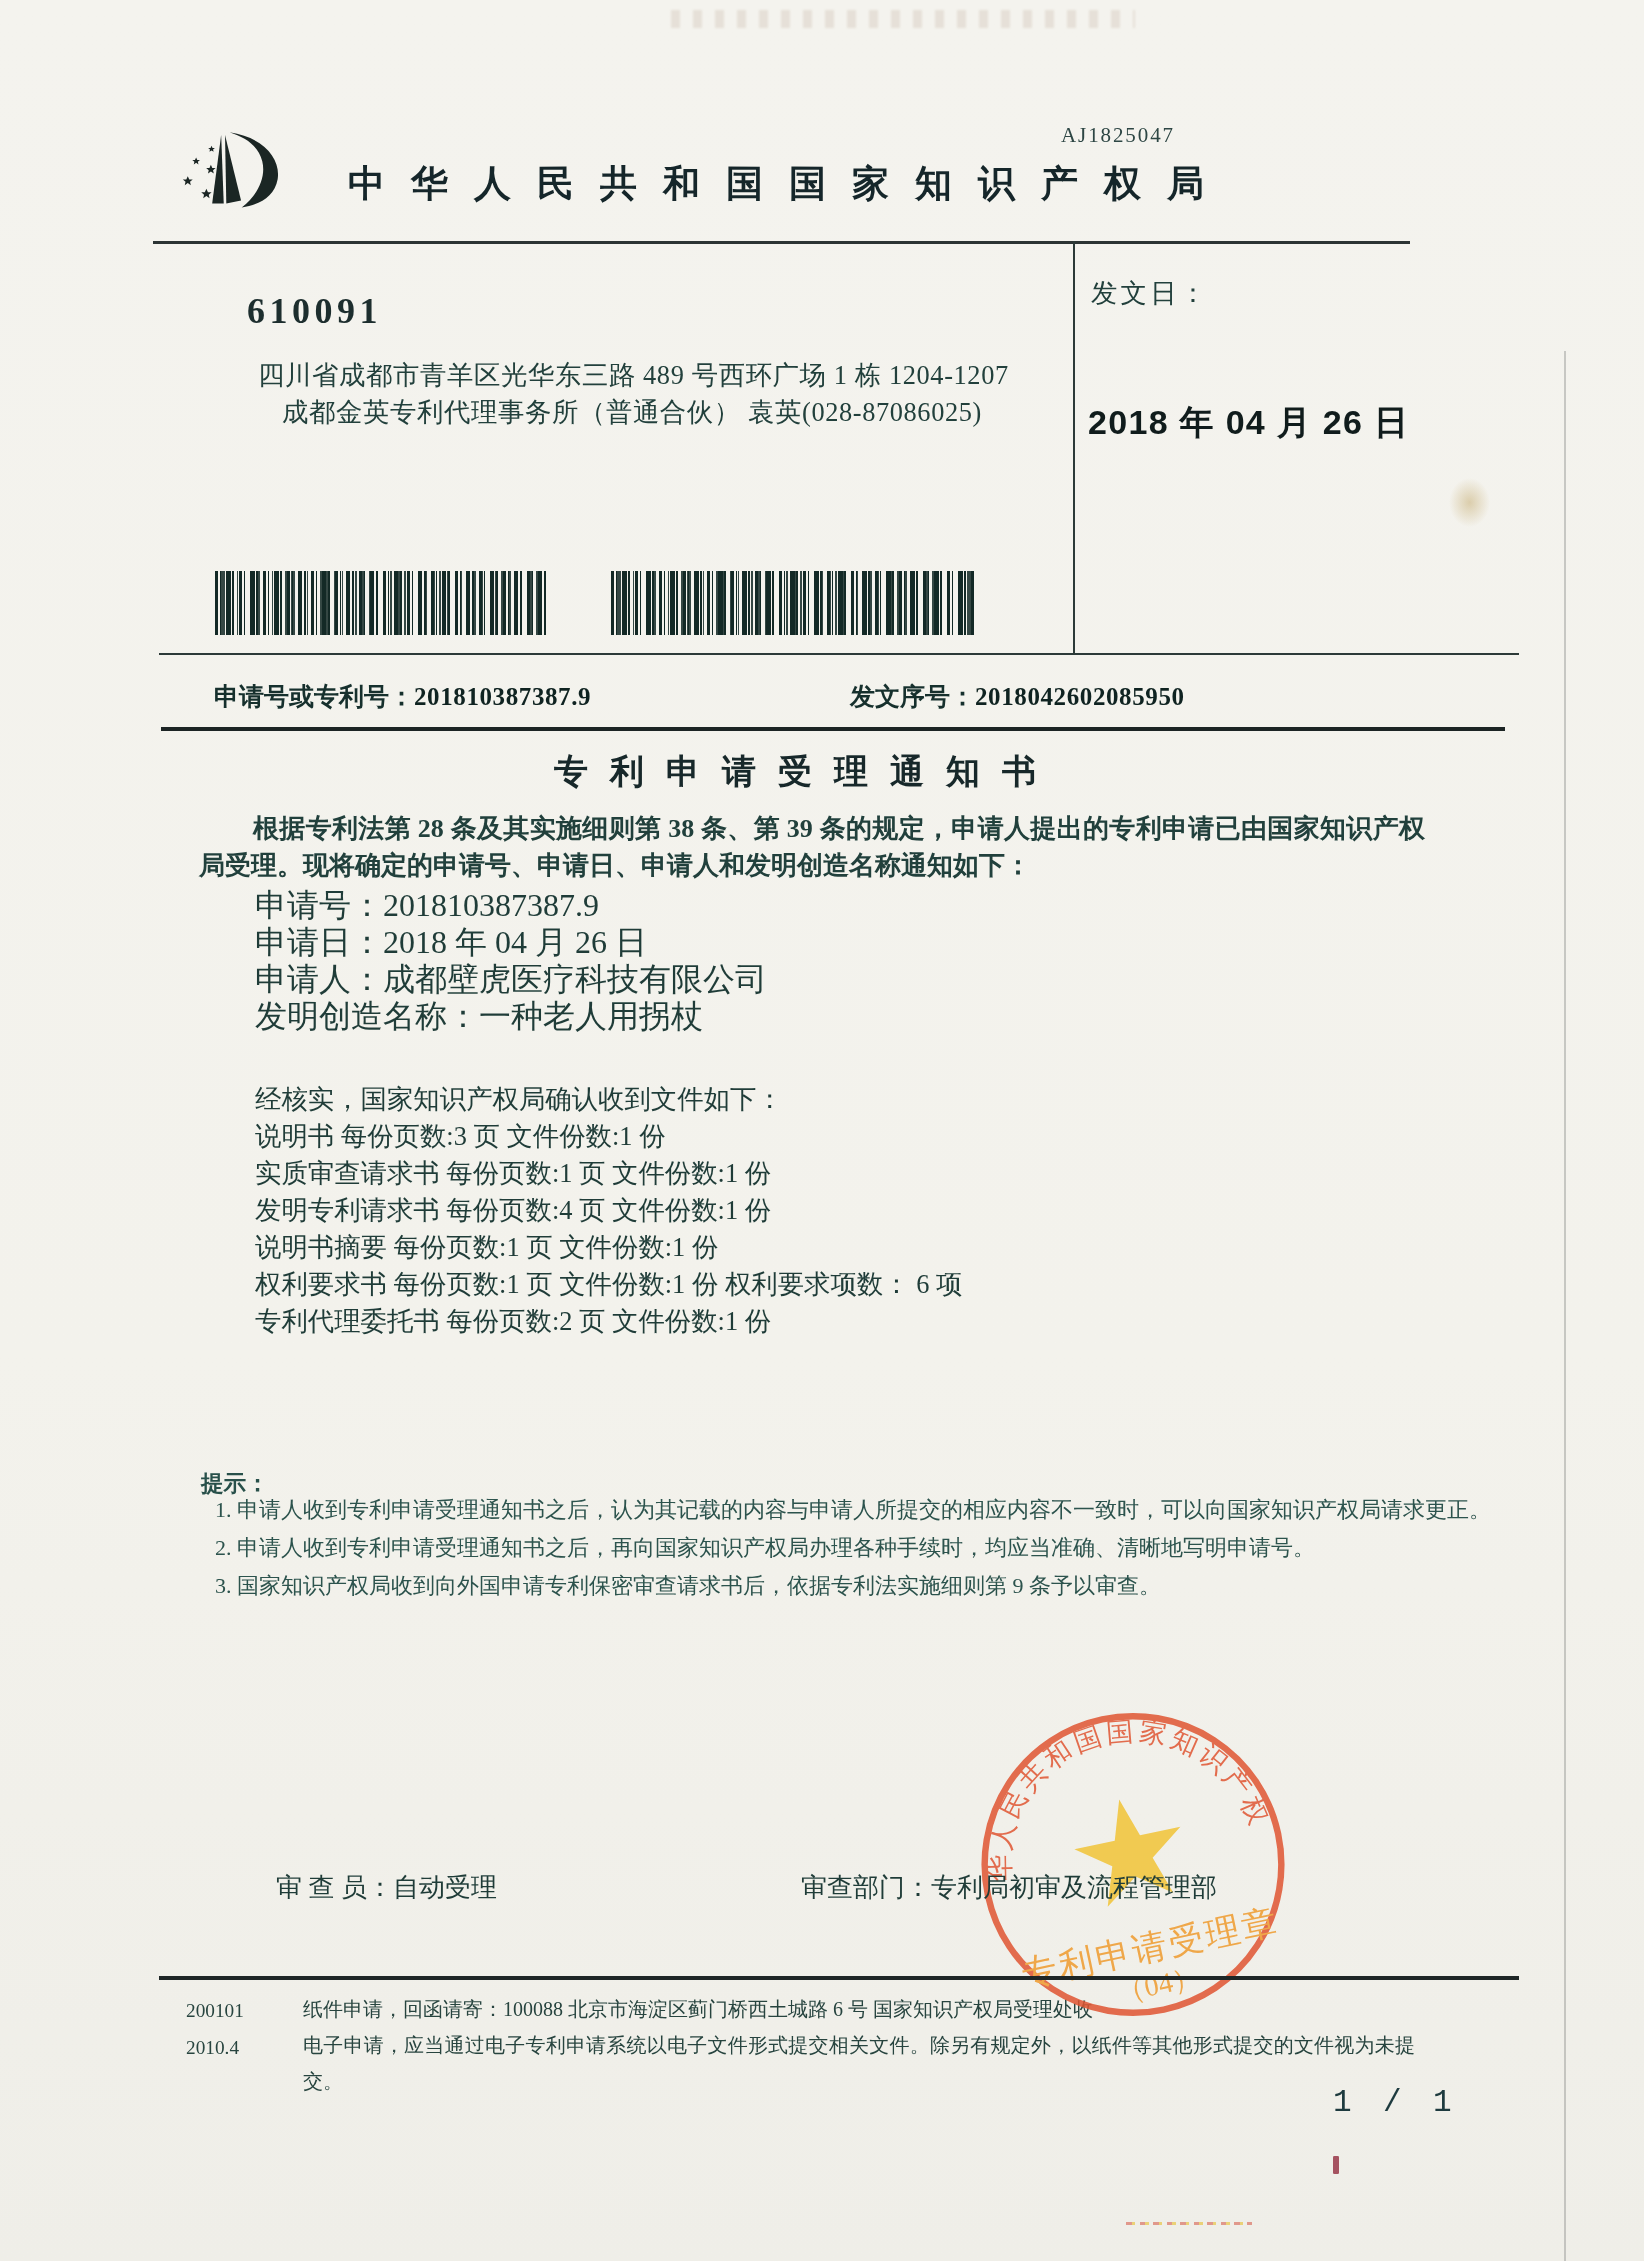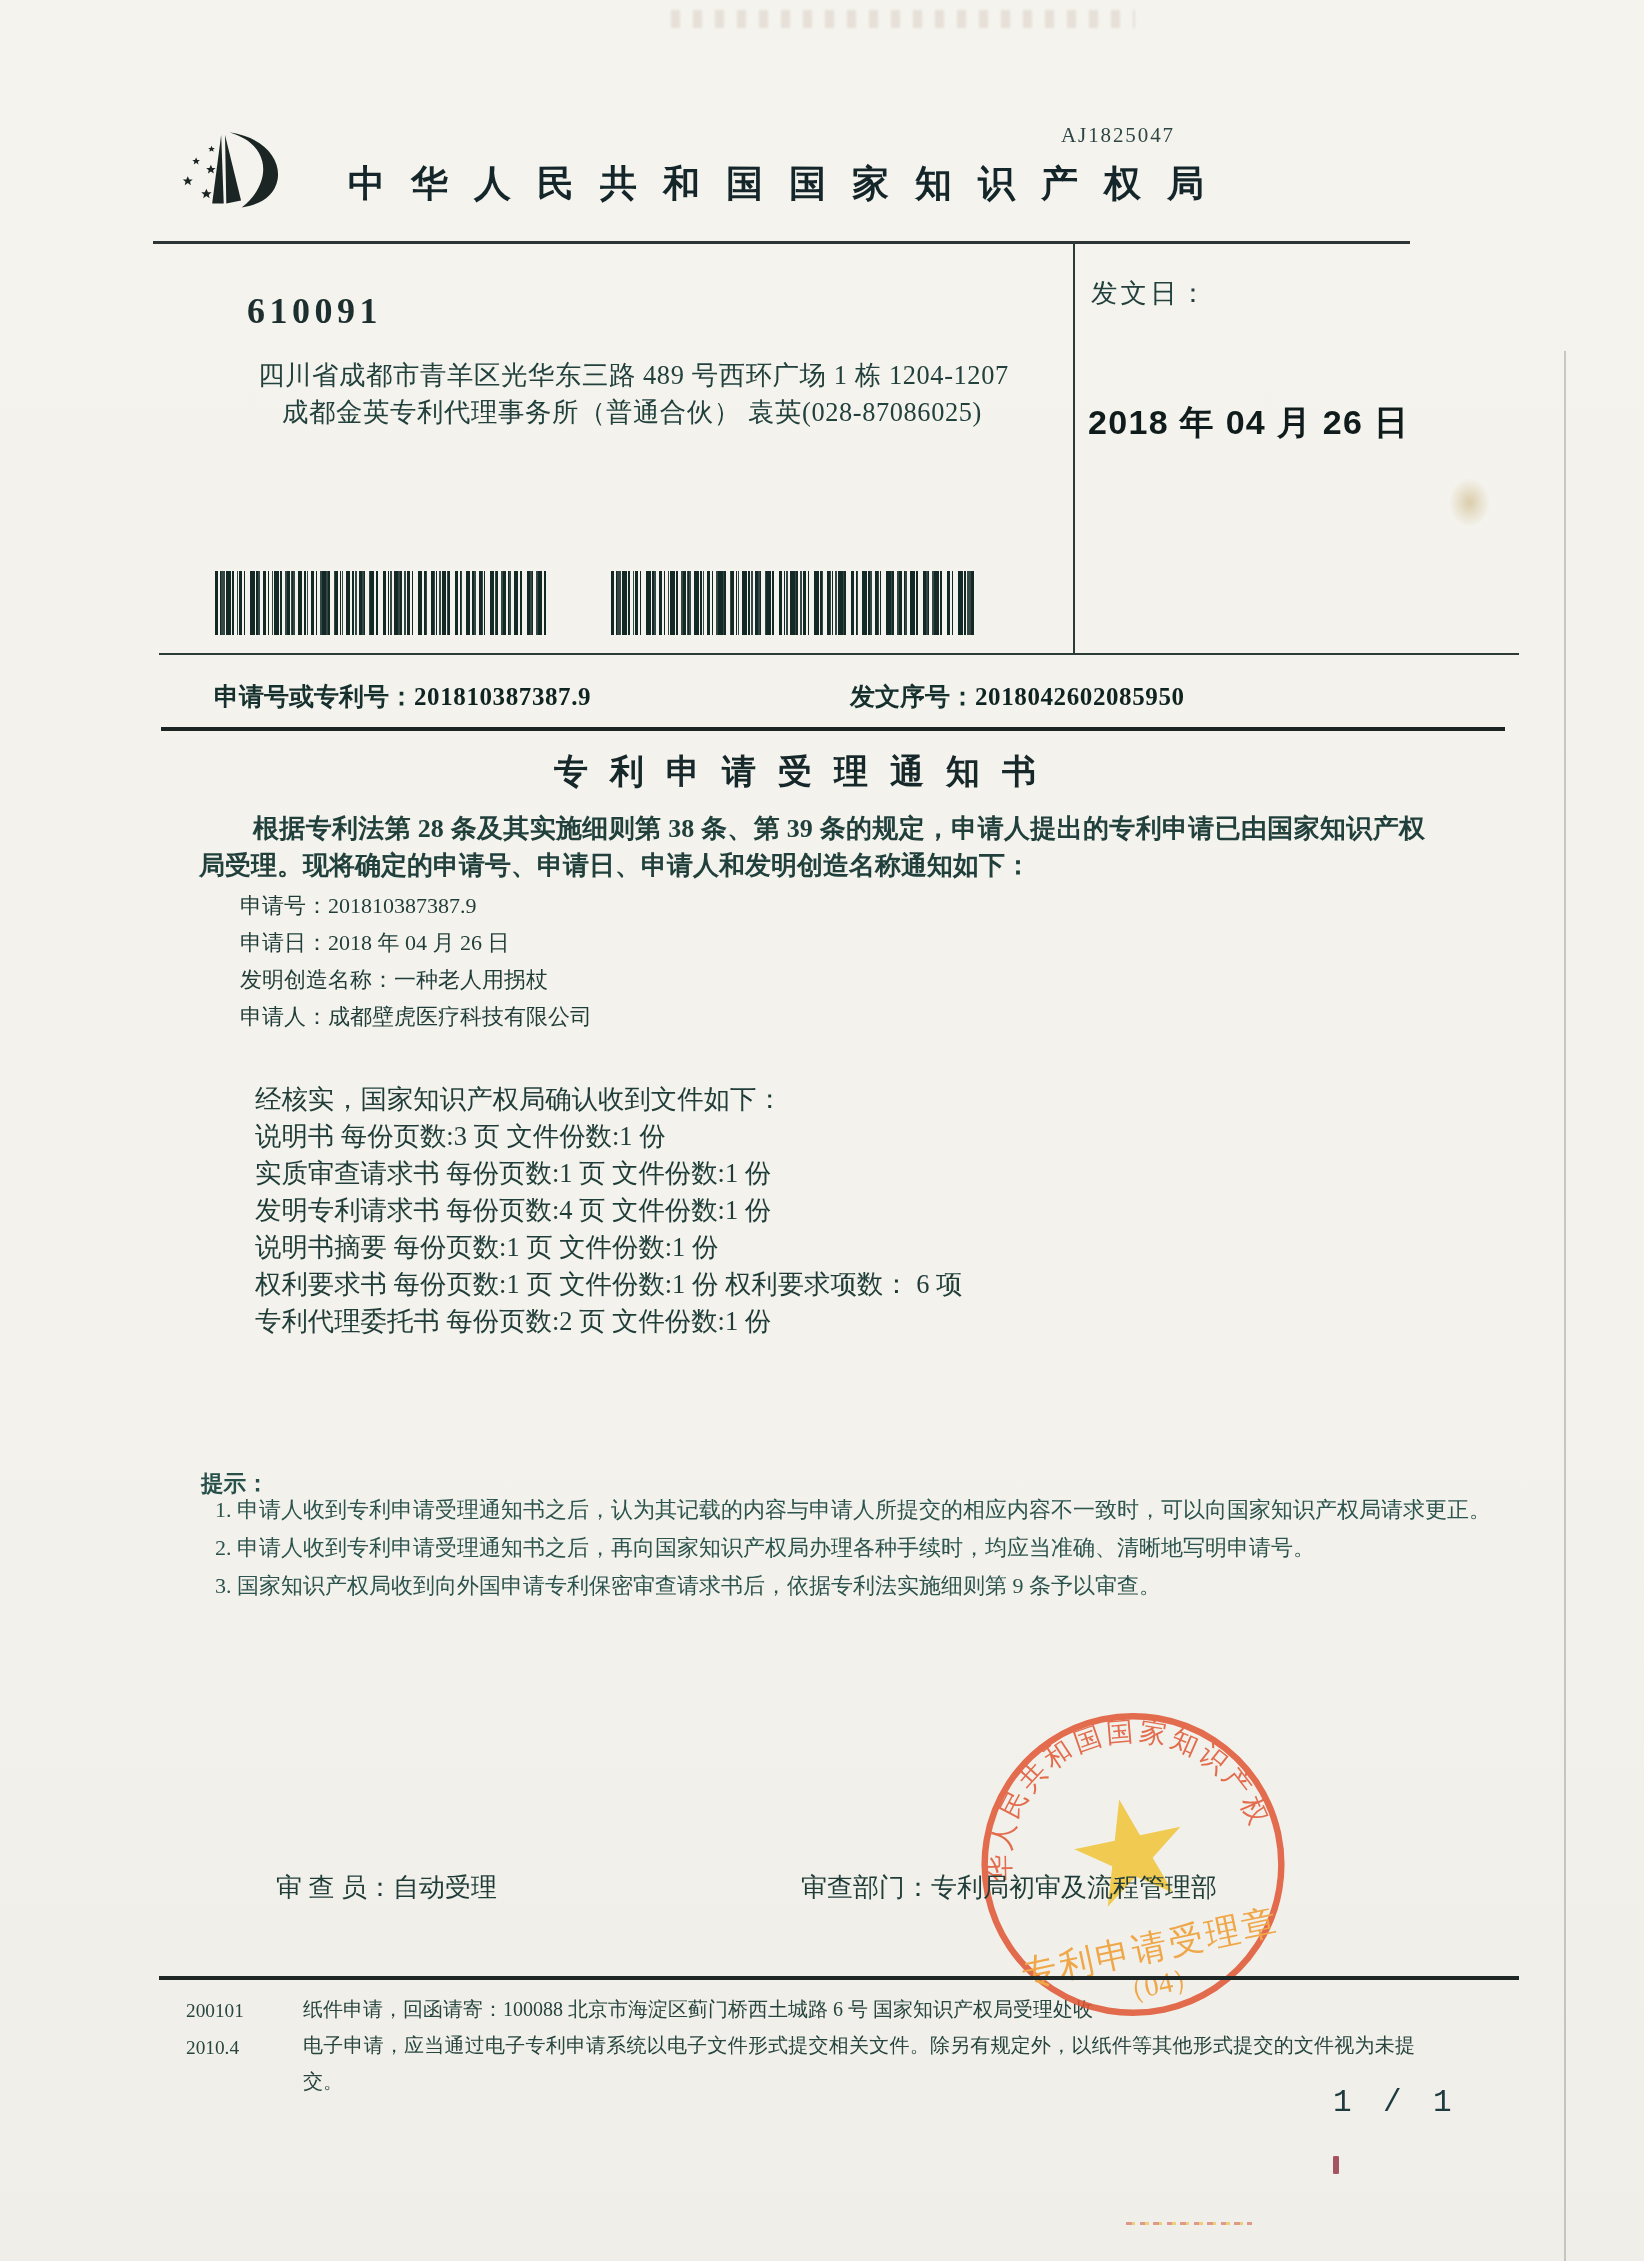--- a/index.html
+++ b/index.html
@@ -48,21 +48,21 @@
   .meta .val{color:#0f2321;letter-spacing:0.6px;}
   .meta-appno{left:214px;}
   .meta-serial{left:850px;}
   .thick-rule{left:161px;top:727px;width:1344px;height:3.9px;background:#1c2424;}
 
   .doc-title{left:161px;top:749px;width:1290px;text-align:center;font-size:34px;font-weight:bold;
     letter-spacing:22px;color:#17282a;}
 
   .intro{left:199px;top:810px;width:1226px;font-size:26px;line-height:37px;text-indent:54px;
     text-align:justify;color:#21403c;font-weight:bold;}
-  .fields{left:240px;top:887px;font-size:22px;line-height:37px;color:#1f3c38;}
+  .fields{left:255px;top:887px;font-size:32px;line-height:37px;color:#1f3c38;}
   .received{left:255px;top:1081px;font-size:26.4px;line-height:37px;color:#1f3c38;}
   .received div{white-space:nowrap;}
 
   .notes-label{left:201px;top:1468px;font-size:22.6px;font-weight:bold;color:#28504a;}
   .notes{left:169px;top:1491px;width:1330px;font-size:22px;line-height:38px;color:#2c534d;text-align:justify;}
   .notes p{margin:0;text-indent:46px;}
 
   .signoff{top:1870px;font-size:26px;color:#1f3c38;z-index:5;}
   .signoff-examiner{left:276px;}
   .signoff-dept{left:801px;}
@@ -128,22 +128,22 @@
     <span>发文序号：</span><span class="val">2018042602085950</span>
   </div>
   <div class="abs thick-rule"></div>
 
   <div class="abs doc-title nowrap">专利申请受理通知书</div>
   <div class="abs intro">根据专利法第 28 条及其实施细则第 38 条、第 39 条的规定，申请人提出的专利申请已由国家知识产权局受理。现将确定的申请号、申请日、申请人和发明创造名称通知如下：</div>
 
   <div class="abs fields">
     <div class="nowrap"><span>申请号：</span><span>201810387387.9</span></div>
     <div class="nowrap"><span>申请日：</span><span>2018 年 04 月 26 日</span></div>
+    <div class="nowrap"><span>申请人：</span><span>成都壁虎医疗科技有限公司</span></div>
     <div class="nowrap"><span>发明创造名称：</span><span>一种老人用拐杖</span></div>
-    <div class="nowrap"><span>申请人：</span><span>成都壁虎医疗科技有限公司</span></div>
   </div>
 
   <div class="abs received">
     <div>经核实，国家知识产权局确认收到文件如下：</div>
     <div>说明书 每份页数:3 页 文件份数:1 份</div>
     <div>实质审查请求书 每份页数:1 页 文件份数:1 份</div>
     <div>发明专利请求书 每份页数:4 页 文件份数:1 份</div>
     <div>说明书摘要 每份页数:1 页 文件份数:1 份</div>
     <div>权利要求书 每份页数:1 页 文件份数:1 份 权利要求项数： 6 项</div>
     <div>专利代理委托书 每份页数:2 页 文件份数:1 份</div>

